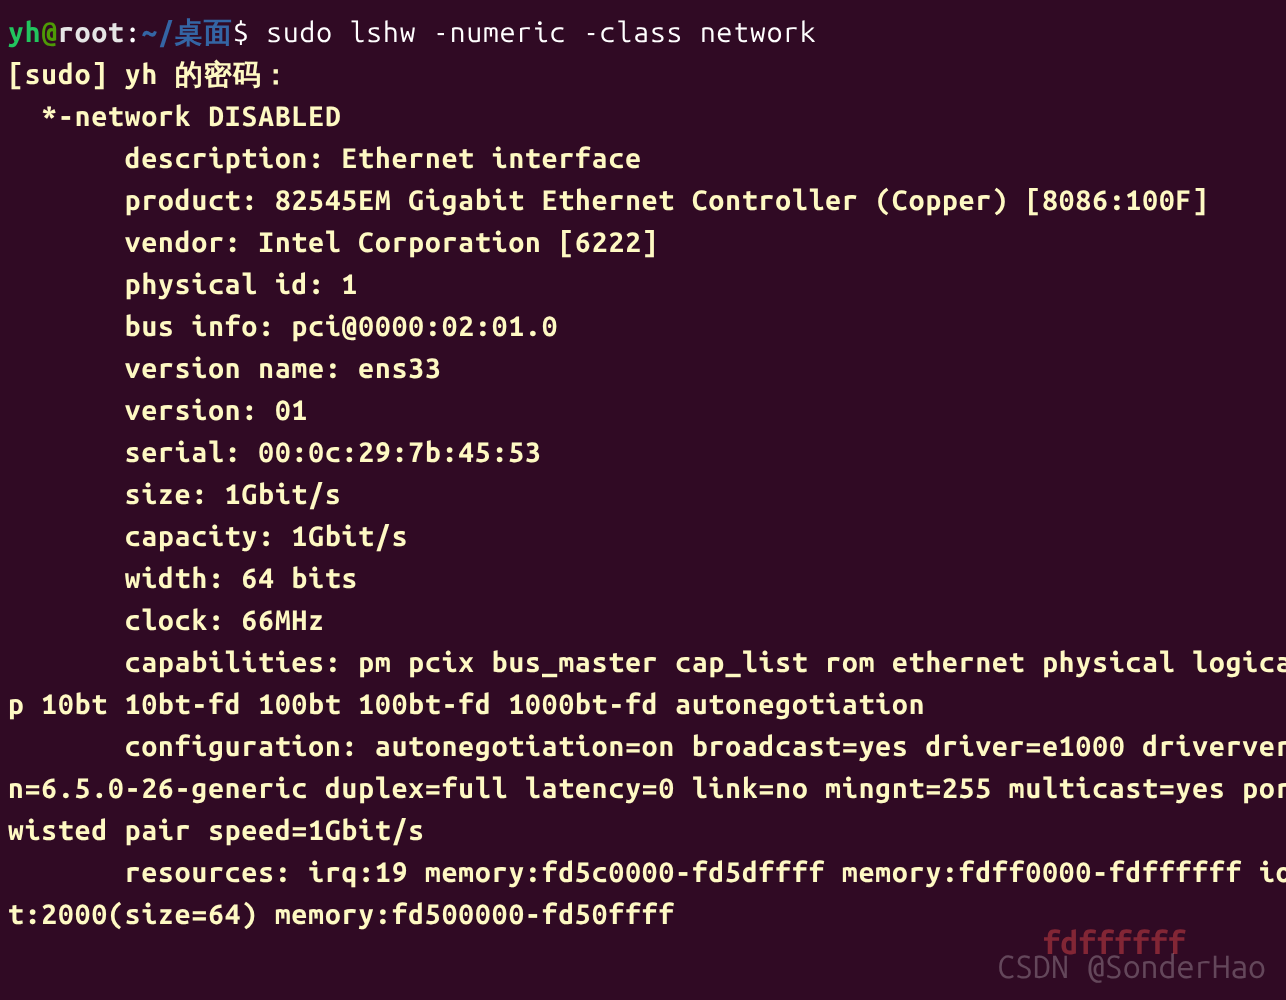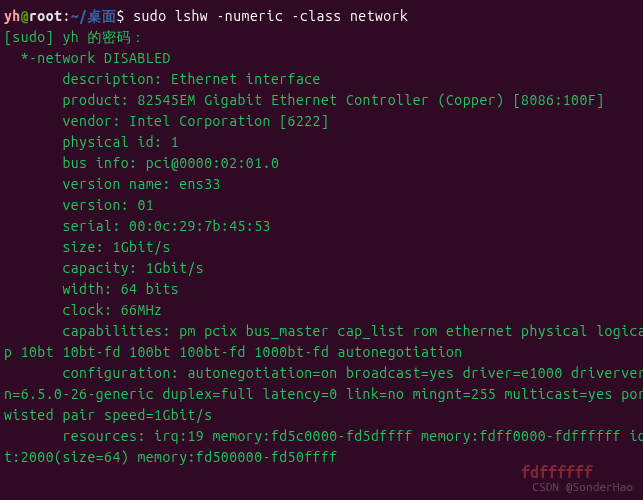--- a/index.html
+++ b/index.html
@@ -17,21 +17,21 @@
       width: 643px;
       height: 500px;
       overflow: hidden;
       position: relative;
     }
     .terminal-line {
       white-space: pre;
       letter-spacing: 0.5px;
     }
     .user {
-      color: #fca5a5;
+      color: #22c55e;
       font-weight: bold;
     }
     .at {
       color: #4e9a06;
       font-weight: bold;
     }
     .host {
       color: #e5e5e5;
       font-weight: bold;
     }
@@ -43,28 +43,29 @@
       font-weight: bold;
     }
     .dollar {
       color: #ffffff;
     }
     .command {
       color: #ffffff;
       margin-top: 44px;
     }
     .output {
-      color: #22c55e;
+      color: #fef9c3;
+      font-weight: bold;
     }
     .watermark {
       position: absolute;
       bottom: 4px;
       right: 10px;
       color: rgba(255,255,255,0.25);
-      font-size: 12px;
+      font-size: 16px;
     }
     .watermark-red {
       position: absolute;
       bottom: 16px;
       right: 50px;
       color: rgba(255,80,80,0.4);
       font-size: 16px;
       font-weight: bold;
     }
   </style>

